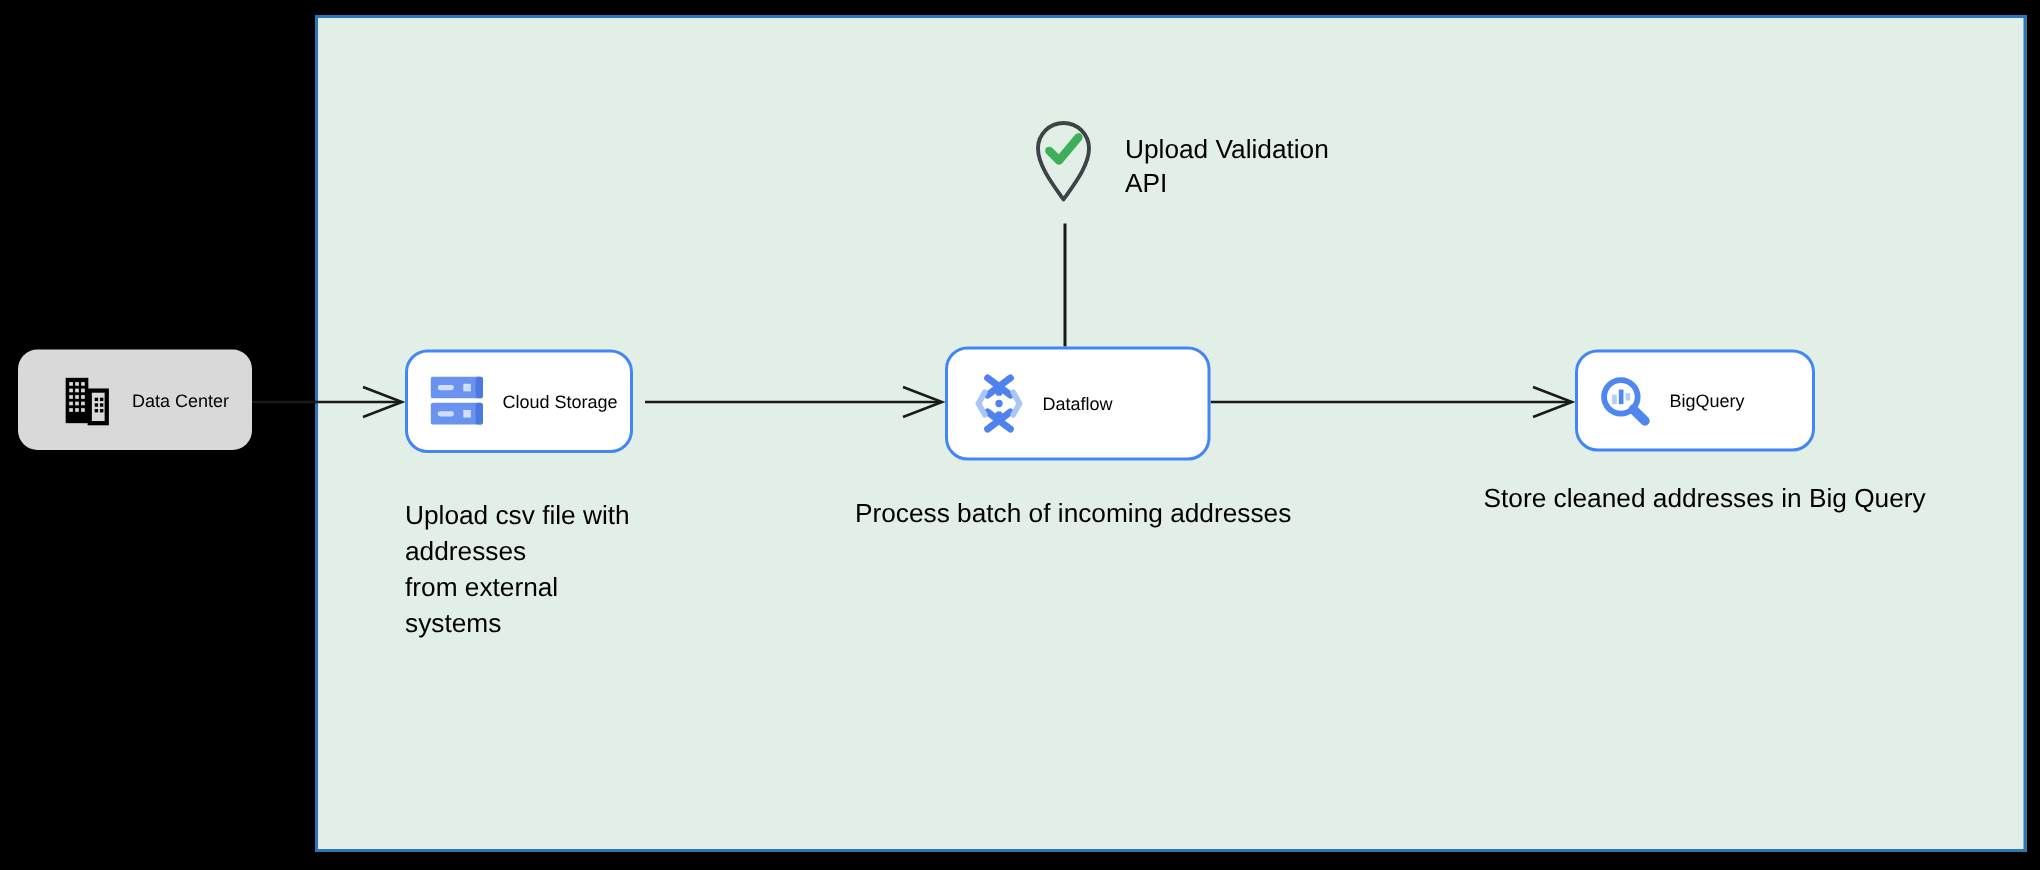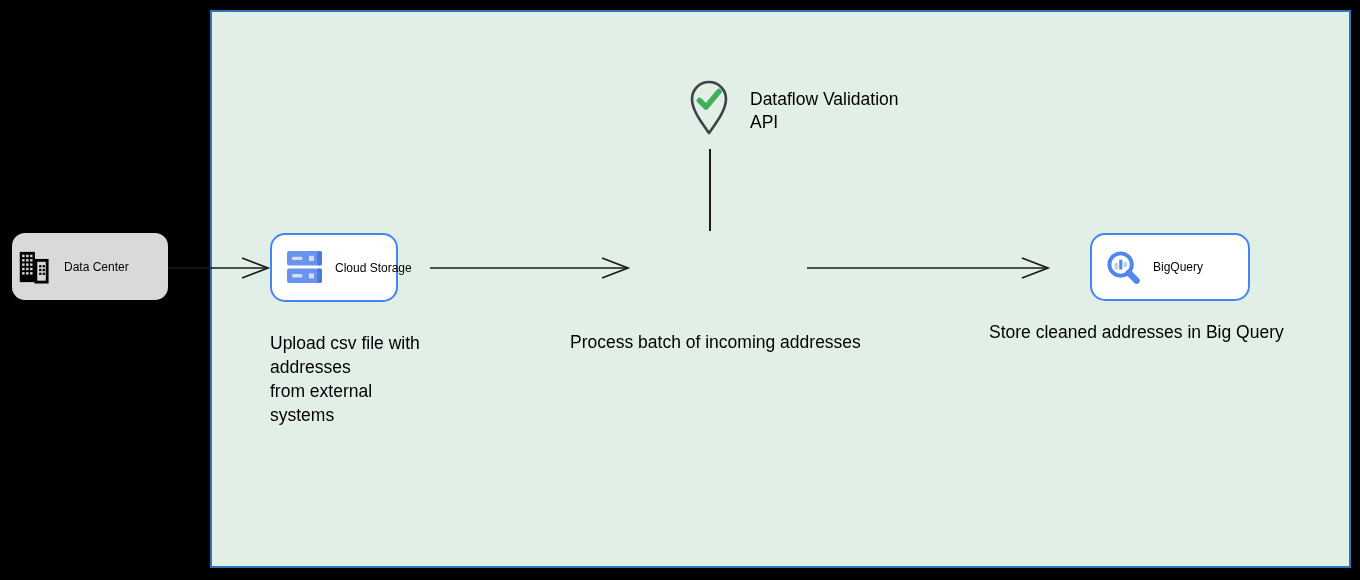--- a/index.html
+++ b/index.html
@@ -8,25 +8,25 @@
   .canvas{position:relative;width:1360px;height:580px;background:#000;}
   .zone{position:absolute;left:210px;top:10px;width:1137px;height:554px;
         background:#e1efe6;border:2px solid #2d74b8;}
   .edges{position:absolute;left:0;top:0;width:1360px;height:580px;
          pointer-events:none;}
   .node{position:absolute;display:flex;align-items:center;box-sizing:border-box;
         border-radius:13px;}
   .node .nicon{display:flex;align-items:center;justify-content:center;flex:0 0 auto;}
   .node .nlabel{font-size:12px;color:#000;white-space:nowrap;}
   .node-gray{left:12px;top:233px;width:156px;height:67px;background:#d9d9d9;
-             padding-left:4px;gap:14px;}
+             padding-left:28px;gap:14px;}
   .node-blue{background:#ffffff;border:2px solid #4285f4;border-radius:15px;}
-  .node-cloud-storage{left:270px;top:233px;width:128px;height:69px;padding-left:15px;gap:13px;}
+  .node-cloud-storage{left:270px;top:233px;width:152px;height:69px;padding-left:15px;gap:13px;}
   .node-dataflow{left:630px;top:231px;width:177px;height:76px;padding-left:17px;gap:12px;}
-  .node-bigquery{left:1050px;top:233px;width:160px;height:68px;padding-left:13px;gap:11px;margin-left:40px;}
+  .node-bigquery{left:1050px;top:233px;width:160px;height:68px;padding-left:13px;gap:11px;}
   .pin{position:absolute;left:686px;top:78px;width:46px;height:58px;}
   .callout-label{position:absolute;left:750px;top:88px;font-size:17.5px;line-height:23px;
                  color:#000;white-space:pre-line;}
   .note{position:absolute;color:#000;font-size:17.5px;line-height:24px;white-space:pre-line;}
   .note-upload{left:270px;top:331px;}
   .note-process{left:570px;top:330px;white-space:nowrap;}
   .note-store{left:989px;top:320px;white-space:nowrap;}
 </style>
 </head>
 <body>
@@ -95,41 +95,61 @@
         <rect x="22.5" y="5" width="5.2" height="5.2" fill="#cfdefb"></rect>
         <rect x="0" y="18" width="36" height="15" rx="2" fill="#6a93ef"></rect>
         <rect x="31" y="18" width="5" height="15" rx="2" fill="#4b79e0"></rect>
         <rect x="5" y="23.8" width="11" height="3.6" rx="1.6" fill="#cfdefb"></rect>
         <rect x="22.5" y="23" width="5.2" height="5.2" fill="#cfdefb"></rect>
       </svg>
     </span>
     <span class="nlabel">Cloud Storage</span>
   </div>
 
+  <div class="node node-blue node-dataflow">
+    <span class="nicon">
+      <svg width="34" height="40" viewBox="0 0 36 42">
+        <g stroke="#4f82ef" stroke-width="5" stroke-linecap="round" fill="none">
+          <path d="M10 3 L26 15"></path>
+            <path d="M26 3 L10 15"></path>
+          <path d="M10 27 L26 39"></path>
+            <path d="M26 27 L10 39"></path>
+        </g>
+        <g stroke="#a9c6f7" stroke-width="4" stroke-linecap="round" fill="none">
+          <path d="M8 13 L3.5 21 L8 29"></path>
+          <path d="M28 13 L32.5 21 L28 29"></path>
+        </g>
+        <circle cx="18" cy="13" r="2.6" fill="#4f82ef"></circle>
+        <circle cx="18" cy="21" r="2.6" fill="#4f82ef"></circle>
+        <circle cx="18" cy="29" r="2.6" fill="#4f82ef"></circle>
+      </svg>
+    </span>
+    <span class="nlabel">Dataflow</span>
+  </div>
 
   <div class="node node-blue node-bigquery">
     <span class="nicon">
       <svg width="37" height="37" viewBox="0 0 38 38">
         <circle cx="16" cy="16" r="11.5" fill="#fff" stroke="#4f86f0" stroke-width="4"></circle>
         <path d="M24.5 24.5 L32.5 32.5" stroke="#4f86f0" stroke-width="6.5" stroke-linecap="round"></path>
         <rect x="10" y="14.5" width="3.2" height="6.5" fill="#b3cdf9"></rect>
         <rect x="14.6" y="11" width="3.2" height="10" fill="#4f86f0"></rect>
         <rect x="19.2" y="13.5" width="3.2" height="5" fill="#b3cdf9"></rect>
       </svg>
     </span>
     <span class="nlabel">BigQuery</span>
   </div>
 
   <span class="pin">
     <svg width="46" height="58" viewBox="0 0 46 58">
       <path d="M23 55 C17.5 47 6 33 6 21 C6 11.6 13.6 4 23 4 C32.4 4 40 11.6 40 21 C40 33 28.5 47 23 55 Z" fill="none" stroke="#3e4347" stroke-width="2.6" stroke-linejoin="round"></path>
       <path d="M13.5 22.5 L20 29 L33 13.5" fill="none" stroke="#3fae5a" stroke-width="5.5" stroke-linecap="round" stroke-linejoin="round"></path>
     </svg>
   </span>
-  <div class="callout-label">Dataflow Validation
+  <div class="callout-label">Upload Validation
 API</div>
 
   <div class="note note-process">Process batch of incoming addresses</div>
   <div class="note note-upload">Upload csv file with
 addresses
 from external
 systems</div>
   <div class="note note-store">Store cleaned addresses in Big Query</div>
 
 </div>

